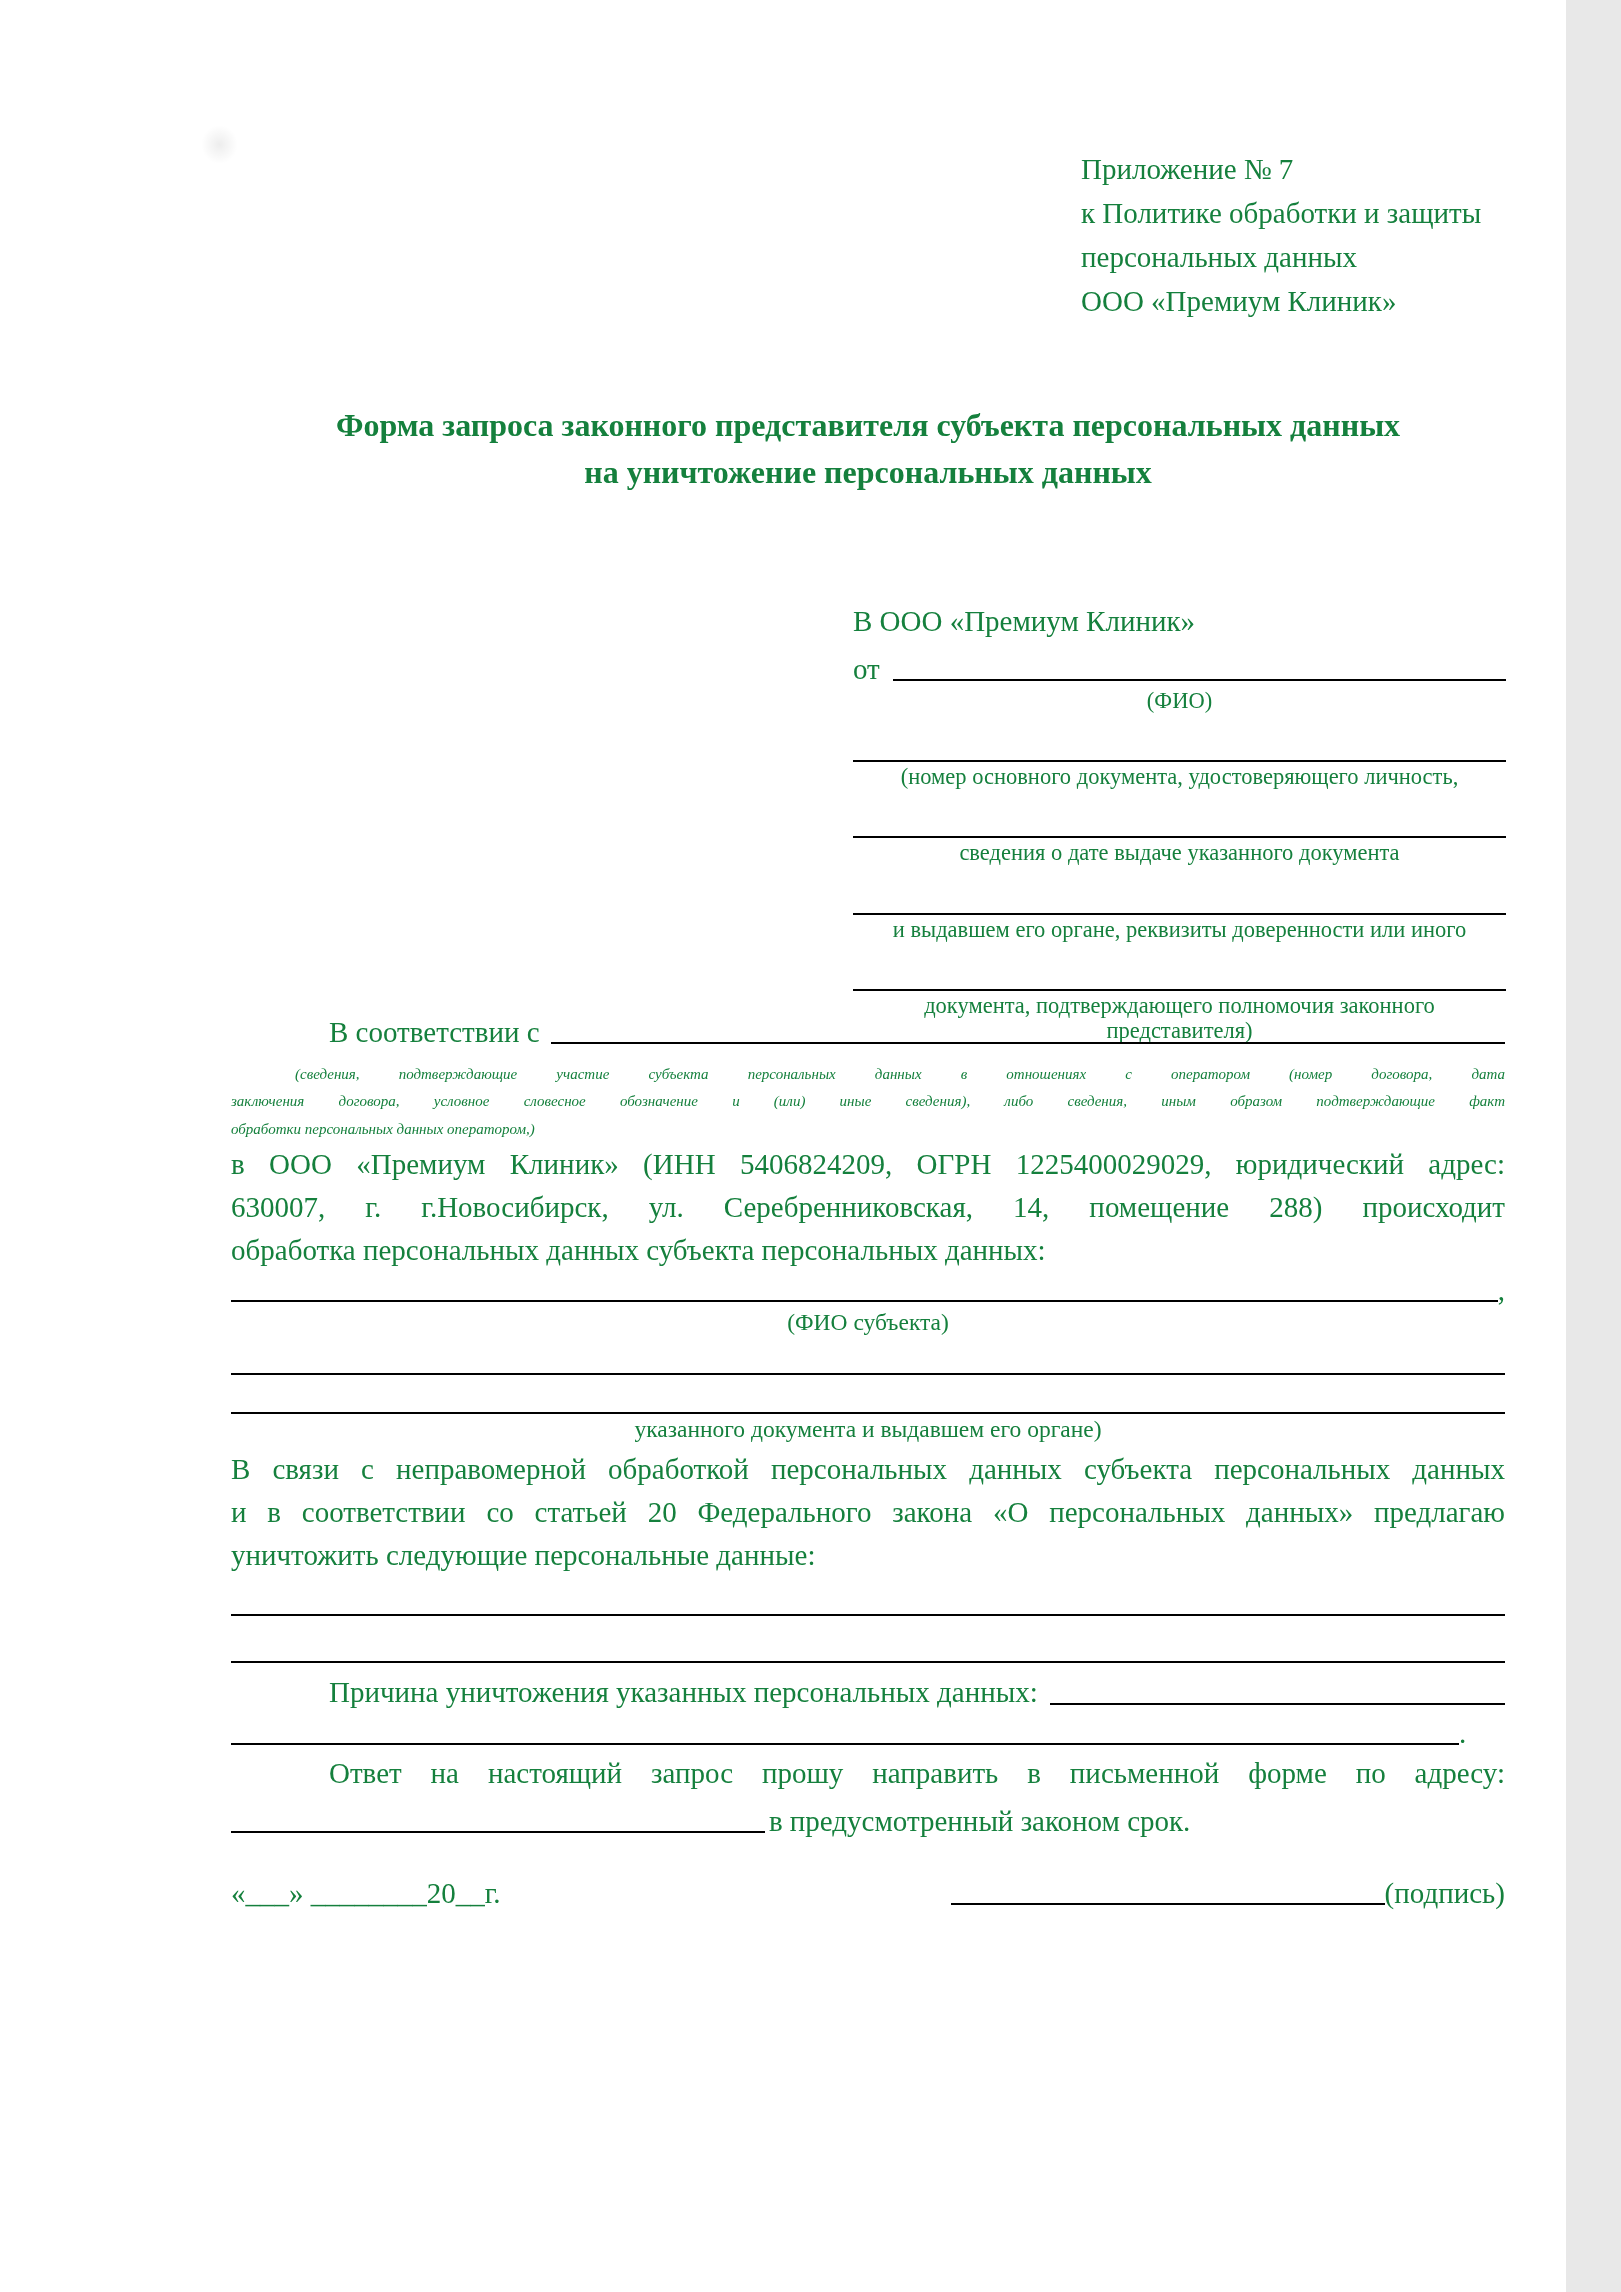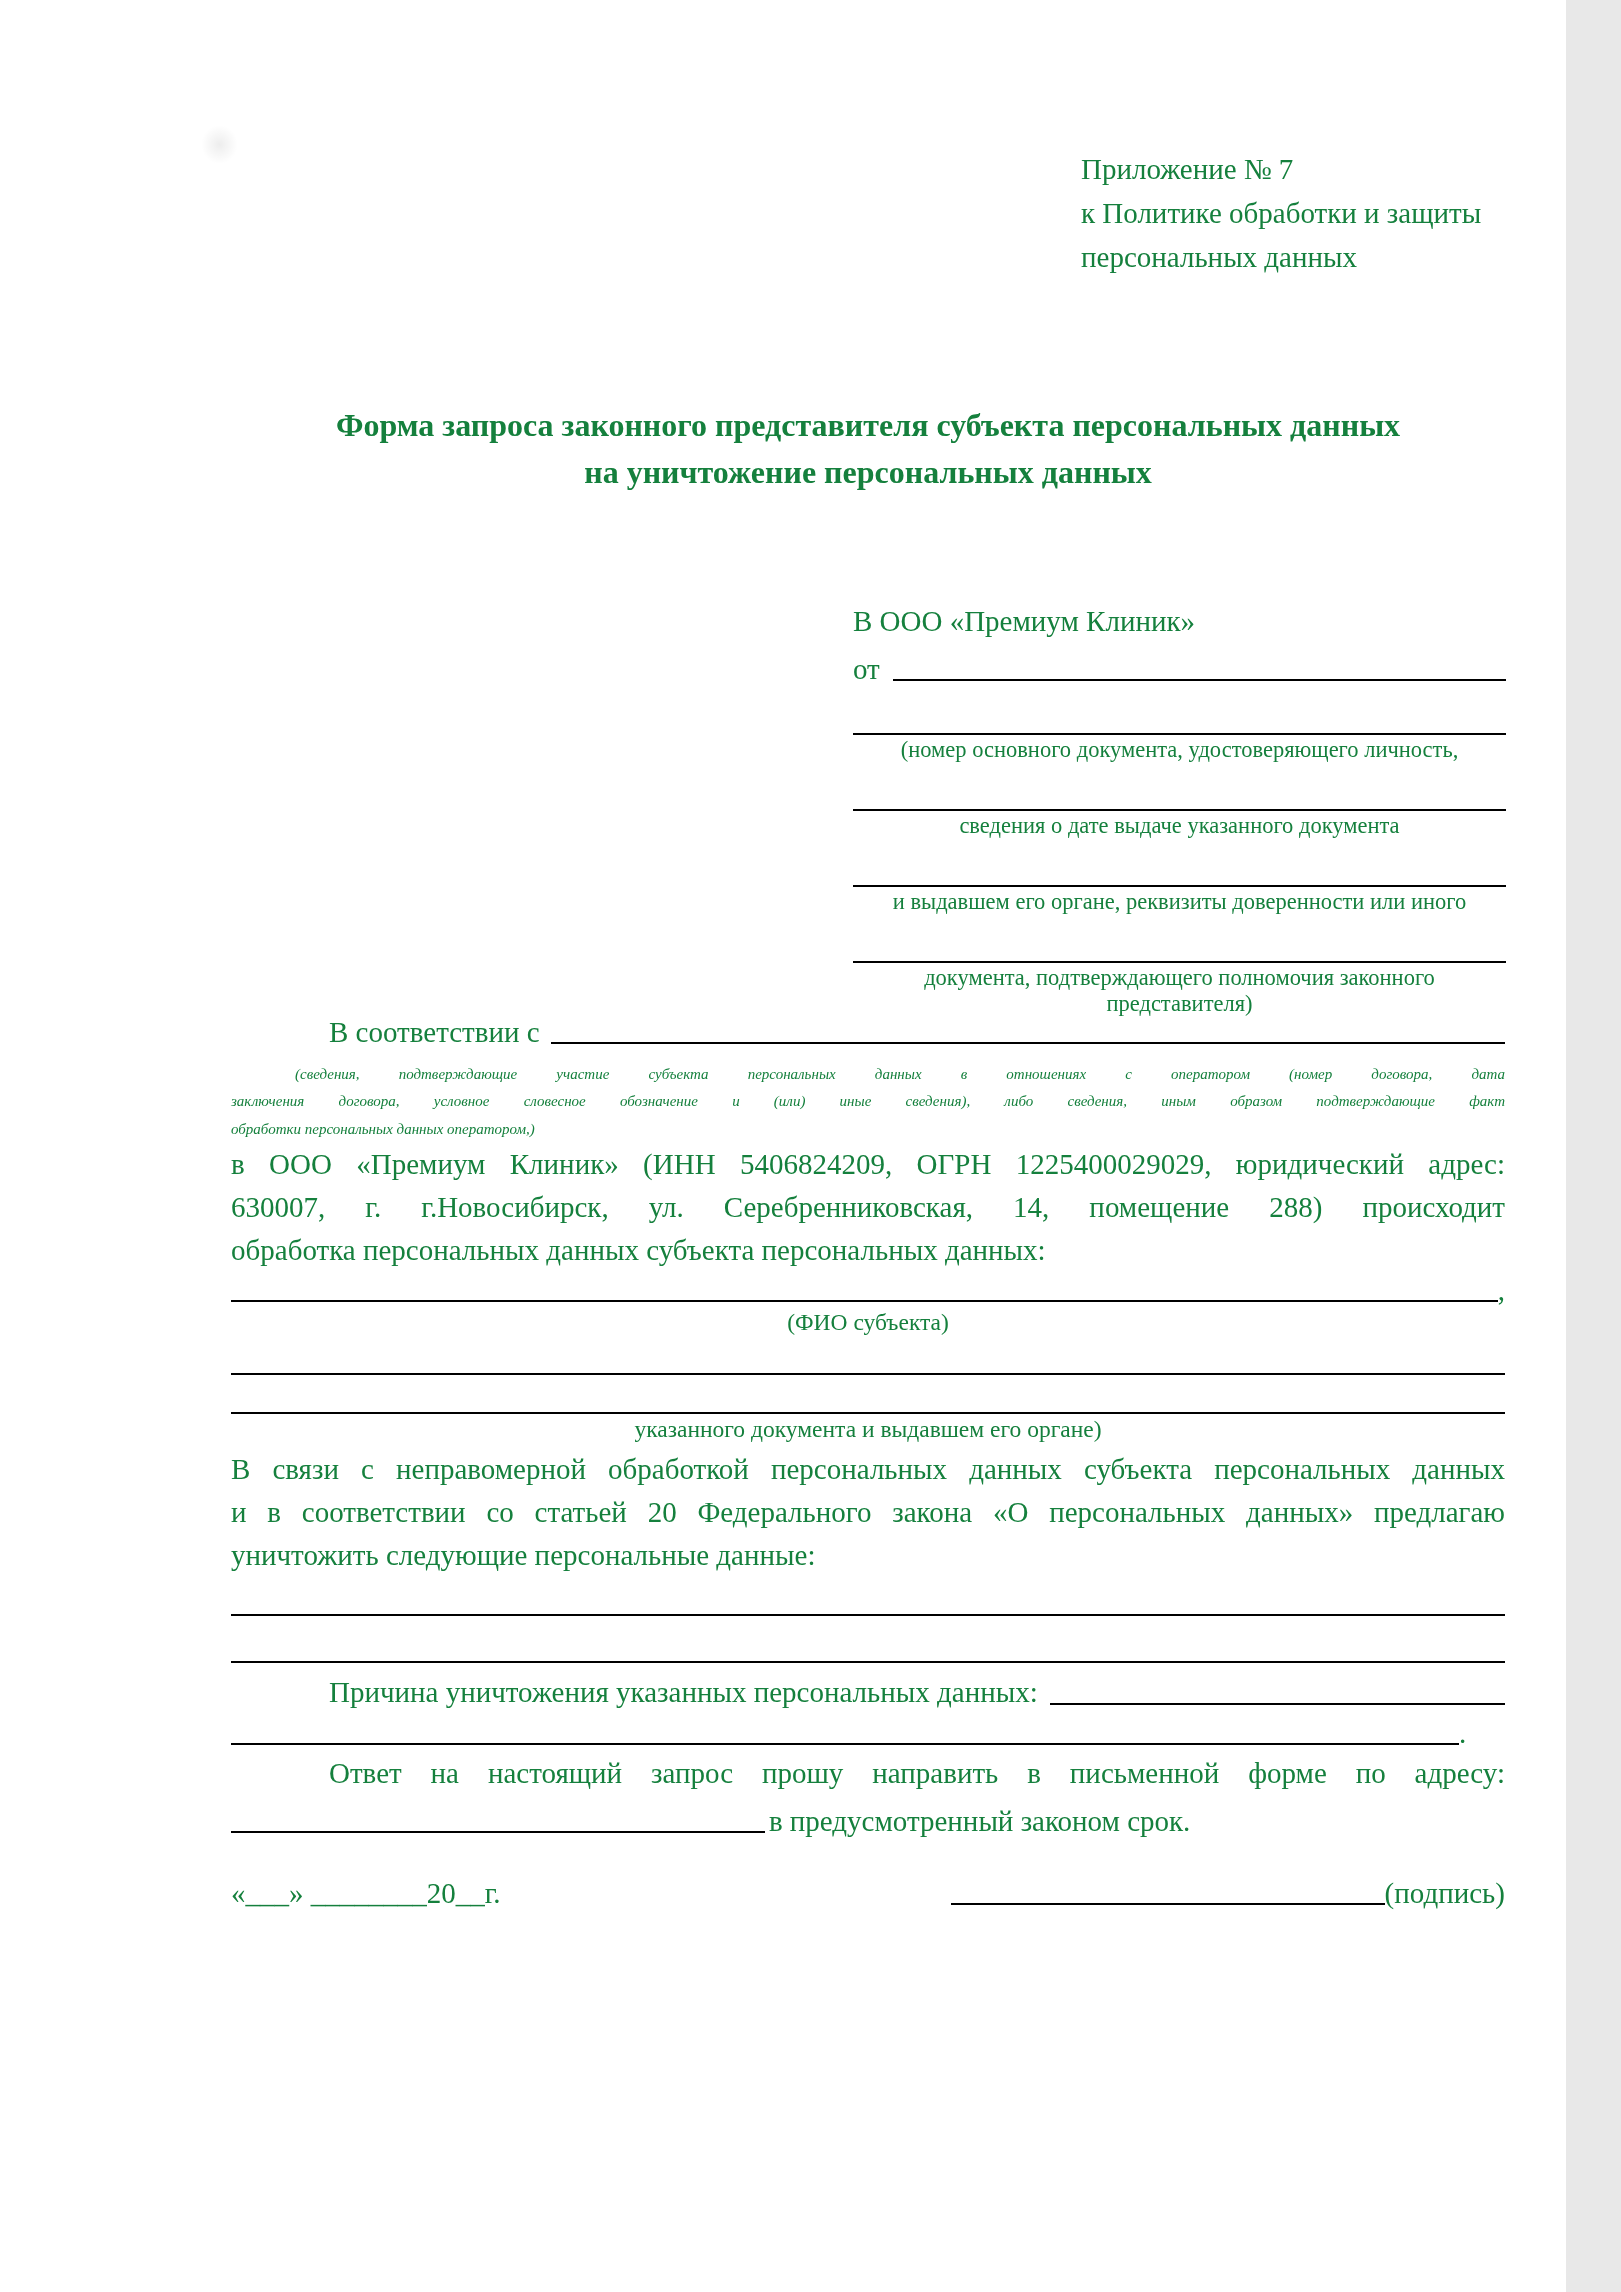--- a/index.html
+++ b/index.html
@@ -76,33 +76,35 @@
 <body>
 
 <div class="page">
 
   <div class="smudge"></div>
 
   <div class="header-block">
     <div>Приложение № 7</div>
     <div>к Политике обработки и защиты</div>
     <div>персональных данных</div>
+    <div>ООО «Премиум Клиник»</div>
   </div>
 
   <div class="doc-title">
     <div>Форма запроса законного представителя субъекта персональных данных</div>
     <div>на уничтожение персональных данных</div>
   </div>
 
   <div class="addressee">
     <div class="addr-to">В ООО «Премиум Клиник»</div>
     <div class="row from-row">
       <span class="lead">от</span>
       <span class="fill"></span>
     </div>
+    <div class="cap">(ФИО)</div>
 
     <div class="blank"></div>
     <div class="cap">(номер основного документа, удостоверяющего личность,</div>
 
     <div class="blank"></div>
     <div class="cap">сведения о дате выдаче указанного документа</div>
 
     <div class="blank"></div>
     <div class="cap">и выдавшем его органе, реквизиты доверенности или иного</div>
 

